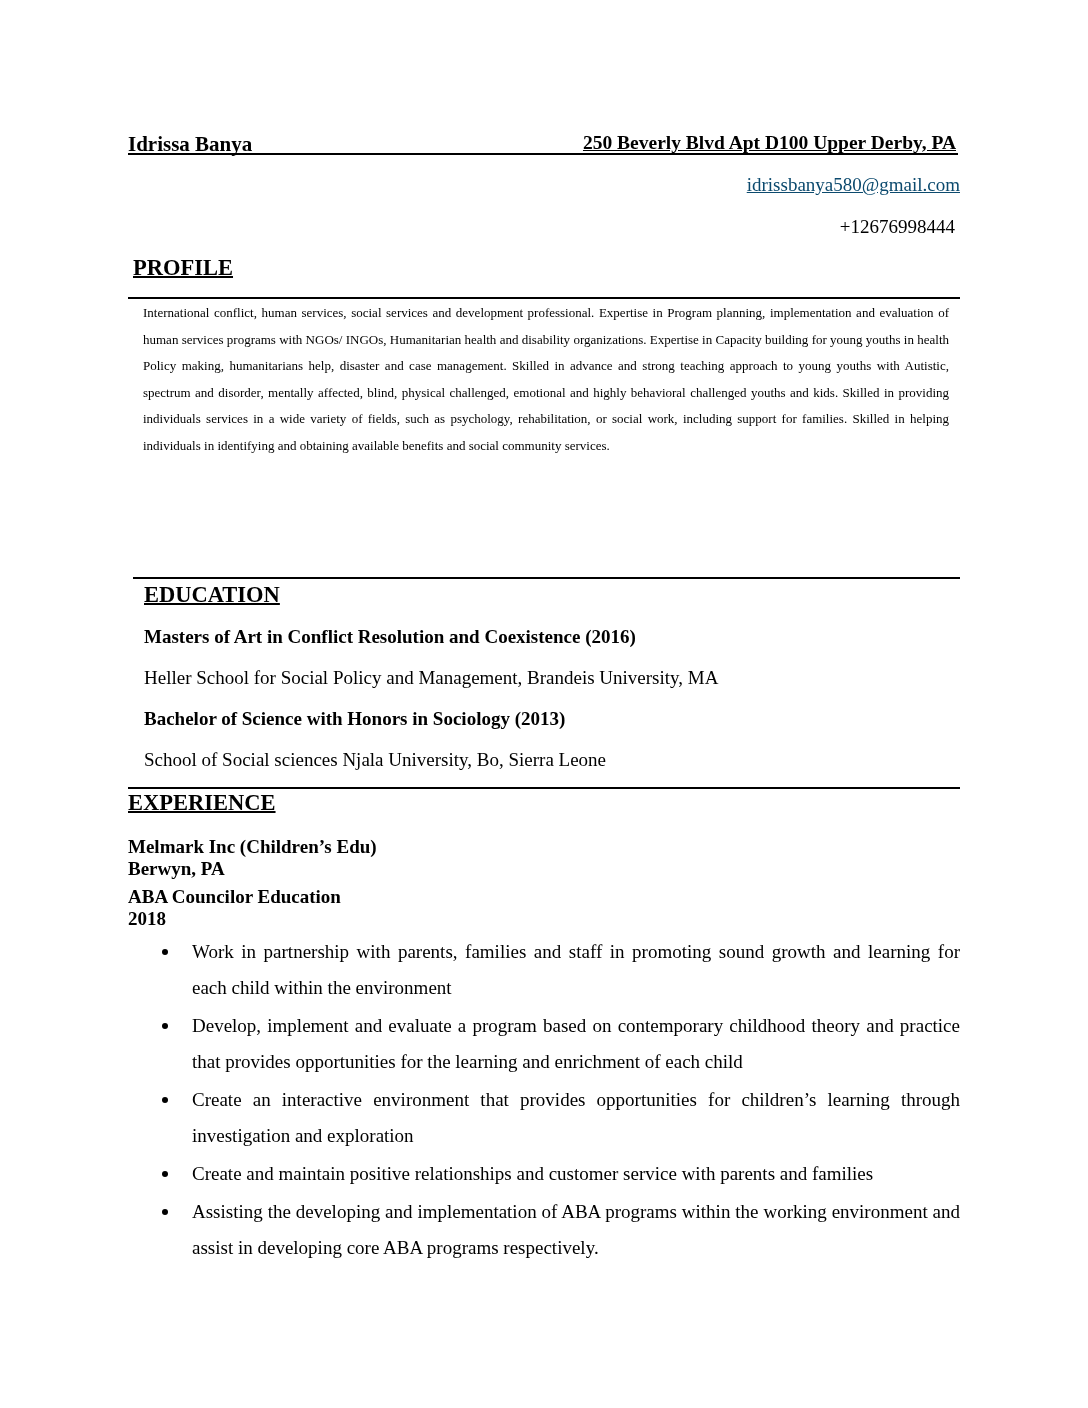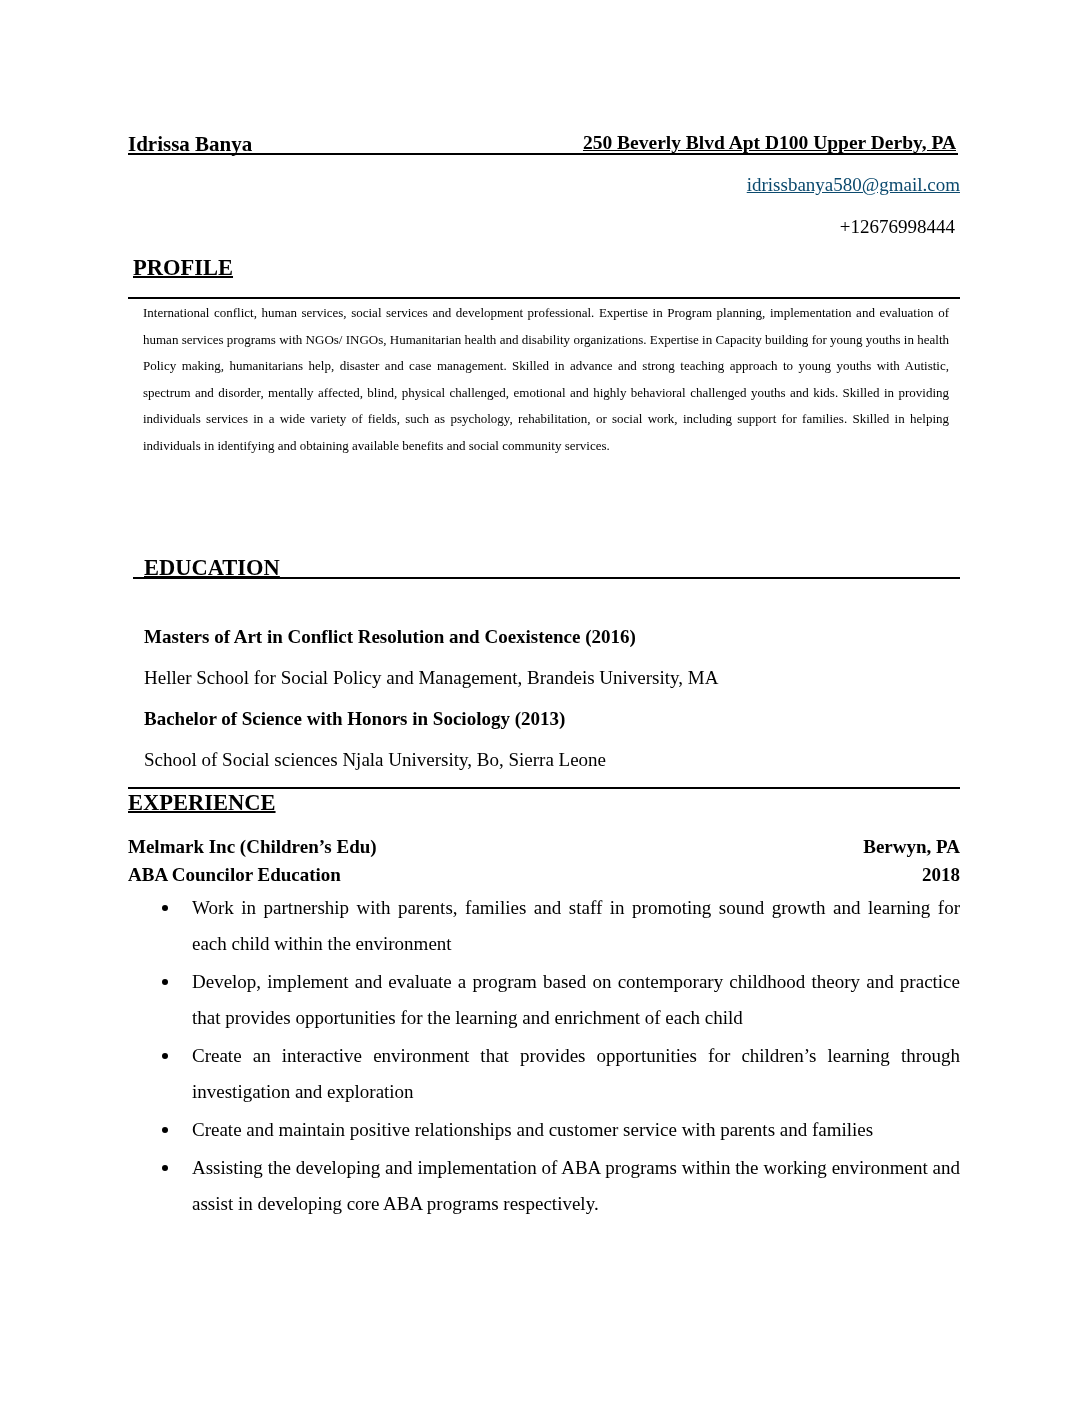--- a/index.html
+++ b/index.html
@@ -9,55 +9,55 @@
   .header-name { left: 128px; top: 132px; font-size: 21px; font-weight: bold; text-decoration: underline; }
   .header-rule { left: 128px; top: 153px; width: 830px; height: 2px; background: #000; }
   .header-addr { right: 132px; top: 132px; font-size: 19.5px; font-weight: bold; text-decoration: underline; }
   .email { right: 128px; top: 174px; font-size: 19px; color: #0c4a6e; text-decoration: underline; }
   .phone { right: 133px; top: 216px; font-size: 19px; }
   .sec-title { font-size: 22.5px; font-weight: bold; text-decoration: underline; text-decoration-thickness: 2px; }
   .rule { height: 2px; background: #000; }
   .para { font-size: 13px; line-height: 26.5px; text-align: justify; text-align-last: left; }
   .bold { font-weight: bold; }
   .reg { font-size: 19px; }
-  .row { display: flex; justify-content: space-between; font-size: 19px; font-weight: bold; }
+  .row { display: flex; justify-content: space-between; font-size: 19px; font-weight: bold; flex-direction: column; }
   ul.bullets { list-style: none; margin: 0; padding: 0; }
   ul.bullets li { position: relative; padding-left: 64px; font-size: 19px; line-height: 36px;
                   text-align: justify; text-align-last: left; margin-bottom: 2px; }
   ul.bullets li .dot { position: absolute; left: 34px; top: 15px; width: 6px; height: 6px; border-radius: 50%; background: #000; }
 </style>
 </head>
 <body>
 
 <div class="abs header-name">Idrissa Banya</div>
 <div class="abs header-addr">250 Beverly Blvd Apt D100 Upper Derby, PA</div>
 <div class="abs header-rule"></div>
 <a class="abs email">idrissbanya580@gmail.com</a>
 <div class="abs phone">+12676998444</div>
 
 <div class="abs sec-title" style="left:133px; top:255px;">PROFILE</div>
 <div class="abs rule" style="left:128px; top:297px; width:832px;"></div>
 <div class="abs para" style="left:143px; top:300px; width:806px;">International conflict, human services, social services and development professional. Expertise in Program planning, implementation and evaluation of human services programs with NGOs/ INGOs, Humanitarian health and disability organizations. Expertise in Capacity building for young youths in health Policy making, humanitarians help, disaster and case management. Skilled in advance and strong teaching approach to young youths with Autistic, spectrum and disorder, mentally affected, blind, physical challenged, emotional and highly behavioral challenged youths and kids.  Skilled in providing individuals services in a wide variety of fields, such as psychology, rehabilitation, or social work, including support for families. Skilled in helping individuals in identifying and obtaining available benefits and social community services.</div>
 
 <div class="abs rule" style="left:133px; top:577px; width:827px;"></div>
-<div class="abs sec-title" style="left:144px; top:555px;">EDUCATION</div>
+<div class="abs sec-title" style="left:144px; top:582px;">EDUCATION</div>
 <div class="abs reg bold" style="left:144px; top:626px;">Masters of Art in Conflict Resolution and Coexistence (2016)</div>
 <div class="abs reg" style="left:144px; top:667px;">Heller School for Social Policy and Management, Brandeis University, MA</div>
 <div class="abs reg bold" style="left:144px; top:708px;text-align:center;">Bachelor of Science with Honors in Sociology (2013)</div>
 <div class="abs reg" style="left:144px; top:749px;">School of Social sciences Njala University, Bo, Sierra Leone</div>
 
 <div class="abs rule" style="left:128px; top:787px; width:832px;"></div>
 <div class="abs sec-title" style="left:128px; top:790px;">EXPERIENCE</div>
 
 <div class="abs" style="left:128px; top:836px; width:832px;">
   <div class="row">
     <span>Melmark Inc (Children’s Edu)</span>
     <span>Berwyn, PA</span>
   </div>
-  <div class="row" style="margin-top:6px;gap:26px;">
+  <div class="row" style="margin-top:6px;">
     <span>ABA Councilor Education</span>
     <span>2018</span>
   </div>
   <ul class="bullets" style="margin-top:4px;">
     <li><span class="dot"></span><span>Work in partnership with parents, families and staff in promoting sound growth and learning for each child within the environment</span></li>
     <li><span class="dot"></span><span>Develop, implement and evaluate a program based on contemporary childhood theory and practice that provides opportunities for the learning and enrichment of each child</span></li>
     <li><span class="dot"></span><span>Create an interactive environment that provides opportunities for children’s learning through investigation and exploration</span></li>
     <li><span class="dot"></span><span>Create and maintain positive relationships and customer service with parents and families</span></li>
     <li><span class="dot"></span><span>Assisting the developing and implementation of ABA programs within the working environment and assist in developing core ABA programs respectively.</span></li>
   </ul>

